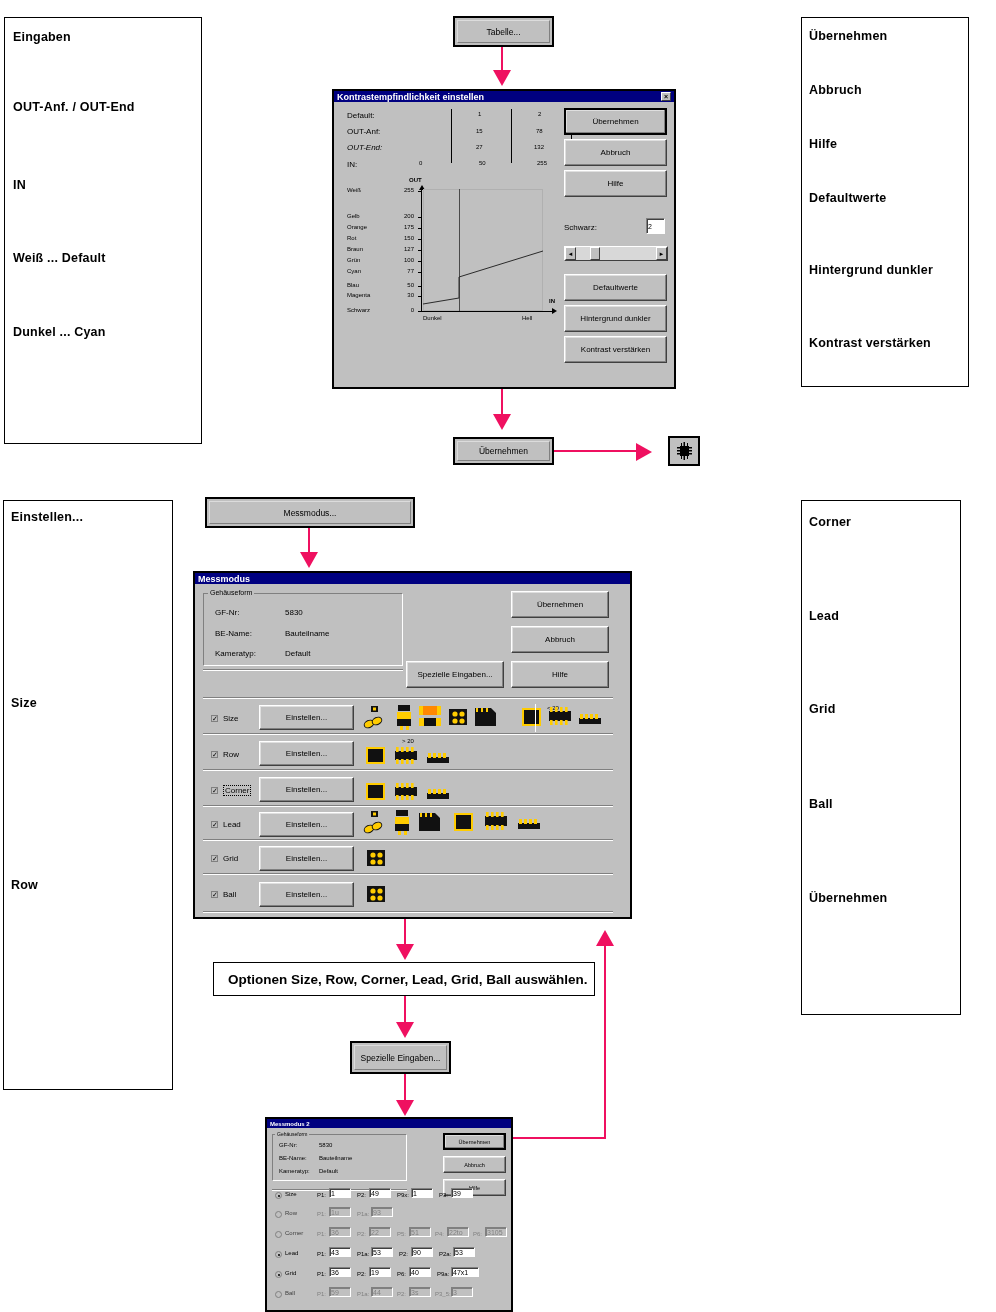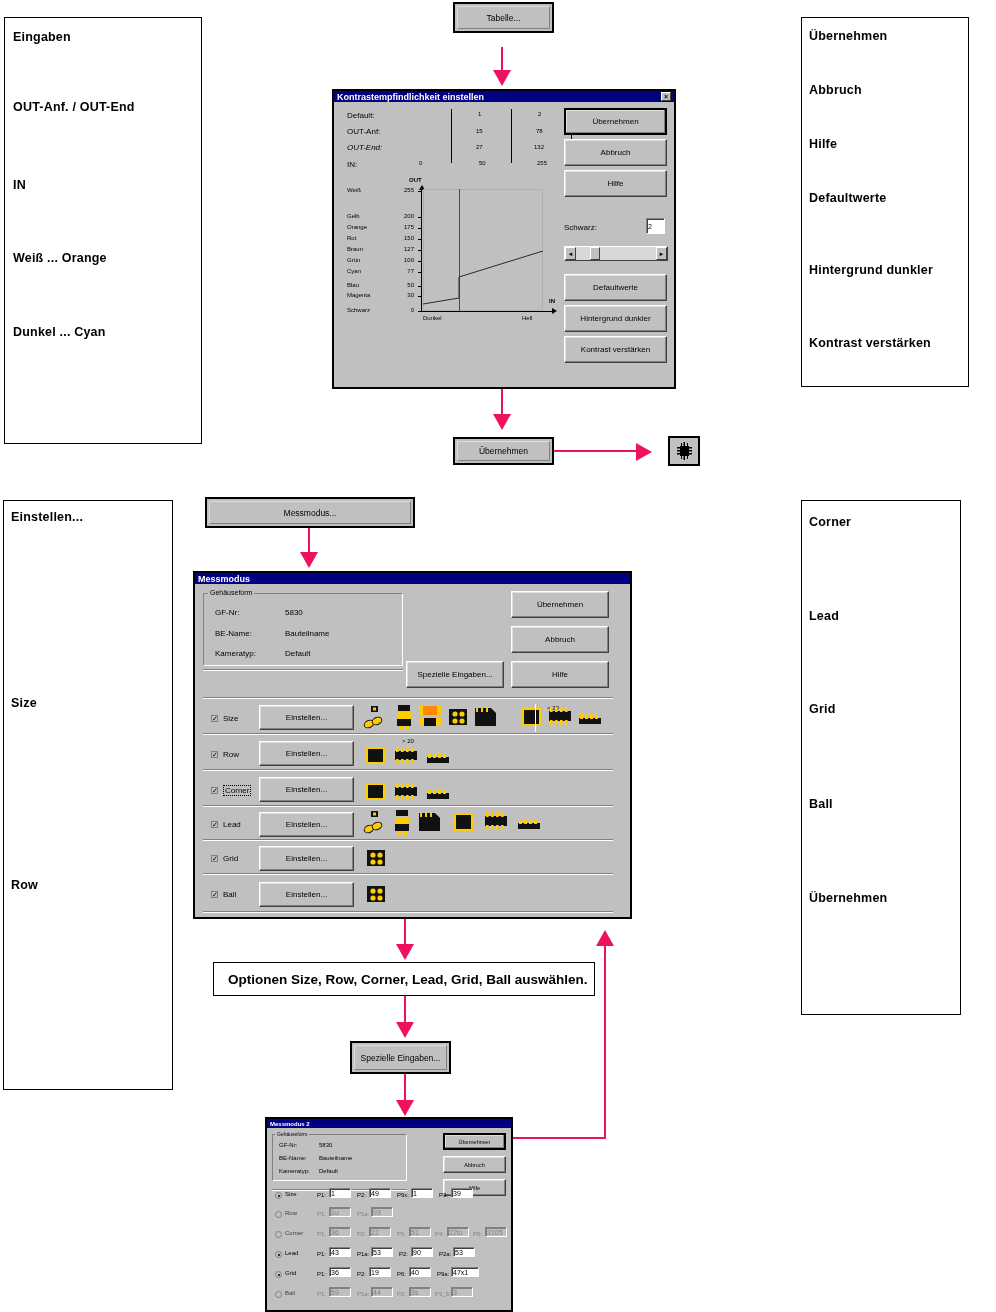--- a/index.html
+++ b/index.html
@@ -55,34 +55,34 @@
   .scrollTrack{flex:1;background:#d8d8d8;position:relative;}
   .scrollThumb{position:absolute;top:0;bottom:0;width:10px;background:#c0c0c0;border:1px solid #fff;border-right-color:#404040;border-bottom-color:#404040;box-sizing:border-box;}
 </style>
 </head>
 <body>
 
 <div class="noteBox abs" style="left:4px;top:17px;width:198px;height:427px;">
   <div class="line" style="left:8px;top:12px;">Eingaben</div>
   <div class="line" style="left:8px;top:82px;">OUT-Anf. / OUT-End</div>
   <div class="line" style="left:8px;top:160px;">IN</div>
-  <div class="line" style="left:8px;top:233px;">Weiß ... Orange</div>
+  <div class="line" style="left:8px;top:233px;">Weiß ... Default</div>
   <div class="line" style="left:8px;top:307px;">Dunkel ... Cyan</div>
 </div>
 
 <div class="noteBox abs" style="left:801px;top:17px;width:168px;height:370px;">
   <div class="line" style="left:7px;top:11px;">Übernehmen</div>
   <div class="line" style="left:7px;top:65px;">Abbruch</div>
   <div class="line" style="left:7px;top:119px;">Hilfe</div>
   <div class="line" style="left:7px;top:173px;">Defaultwerte</div>
   <div class="line" style="left:7px;top:245px;">Hintergrund dunkler</div>
   <div class="line" style="left:7px;top:318px;">Kontrast verstärken</div>
 </div>
 
-<div class="callout abs" style="left:453px;top:2px;width:101px;height:31px;">
+<div class="callout abs" style="left:453px;top:16px;width:101px;height:31px;">
   <div class="inner">Tabelle...</div>
 </div>
 <div class="arrLine abs" style="left:501px;top:47px;width:2px;height:28px;"></div>
 <div class="arrHeadDown abs" style="left:493px;top:70px;"></div>
 
 <div class="dlg" style="left:332px;top:89px;width:344px;height:300px;">
   <div class="dlgTitle">
     <span>Kontrastempfindlichkeit einstellen</span>
     <span class="tclose">×</span>
   </div>

